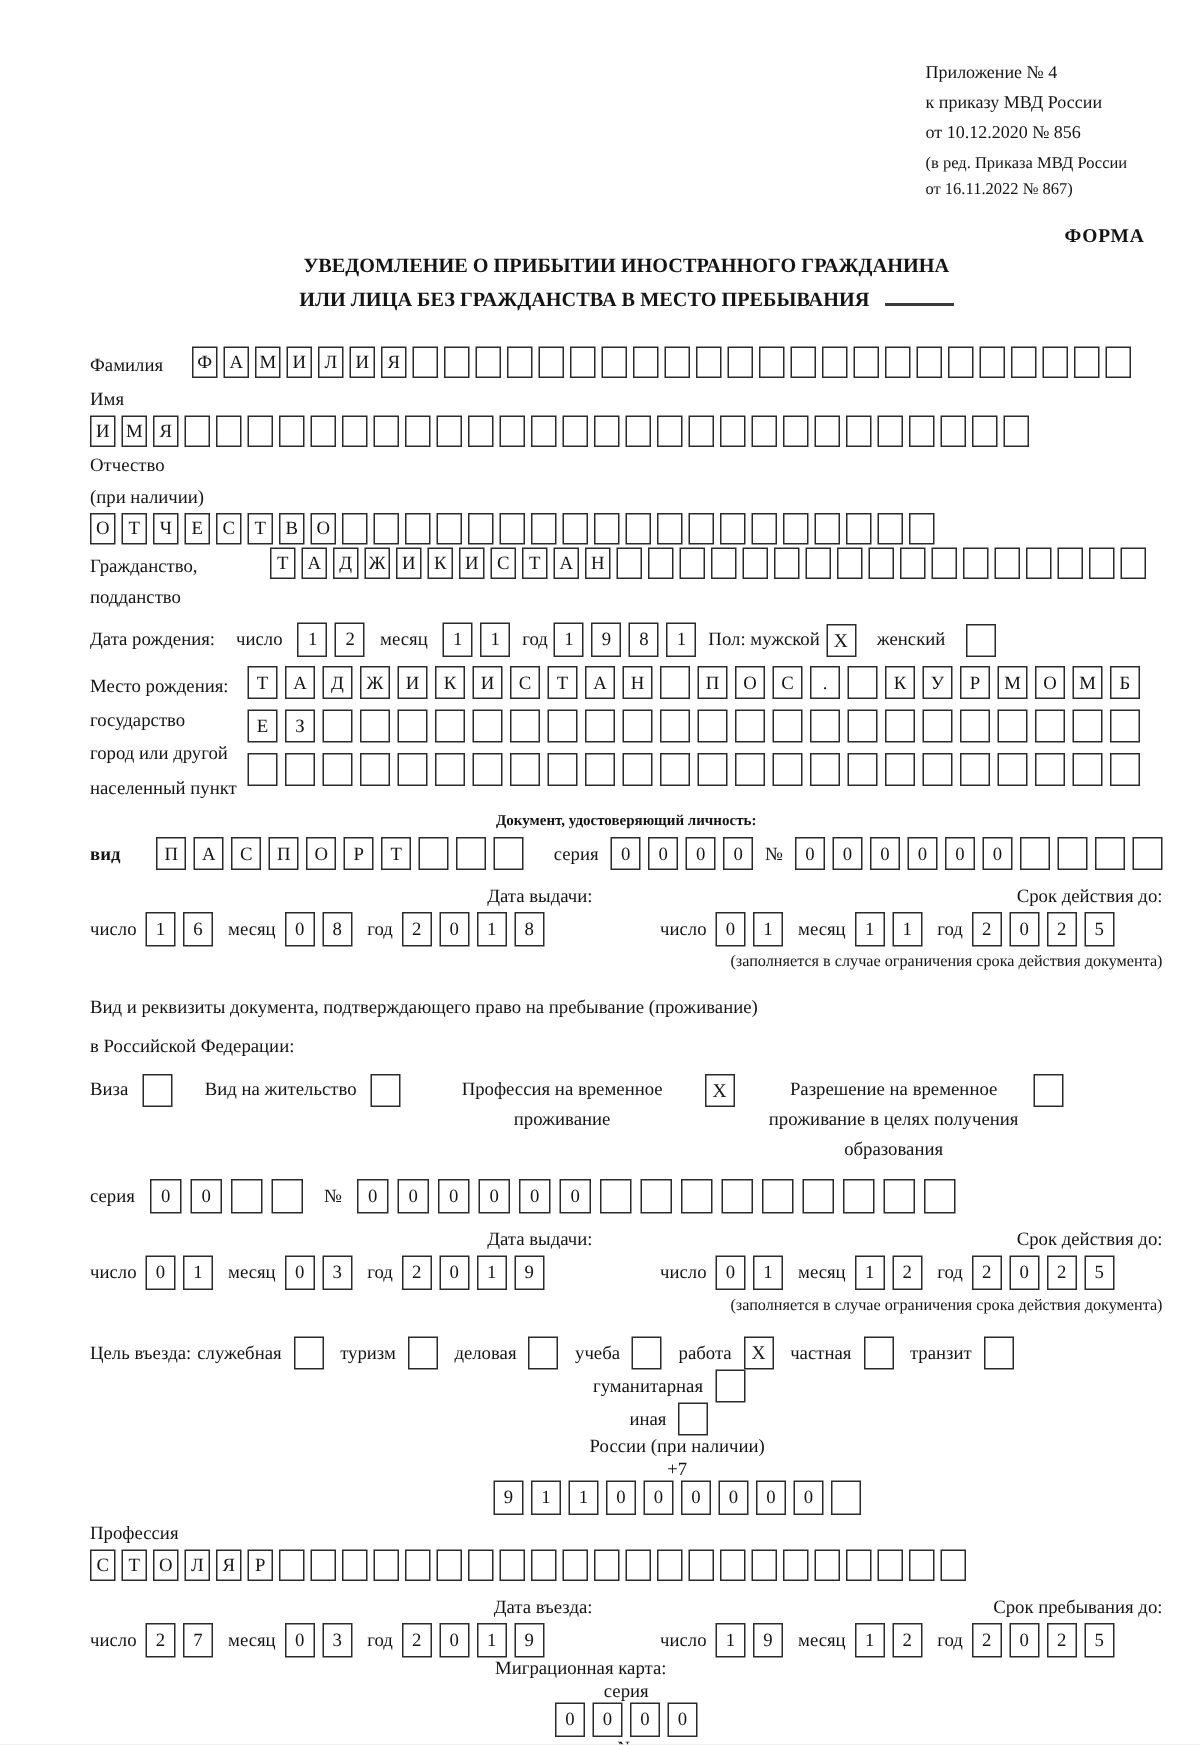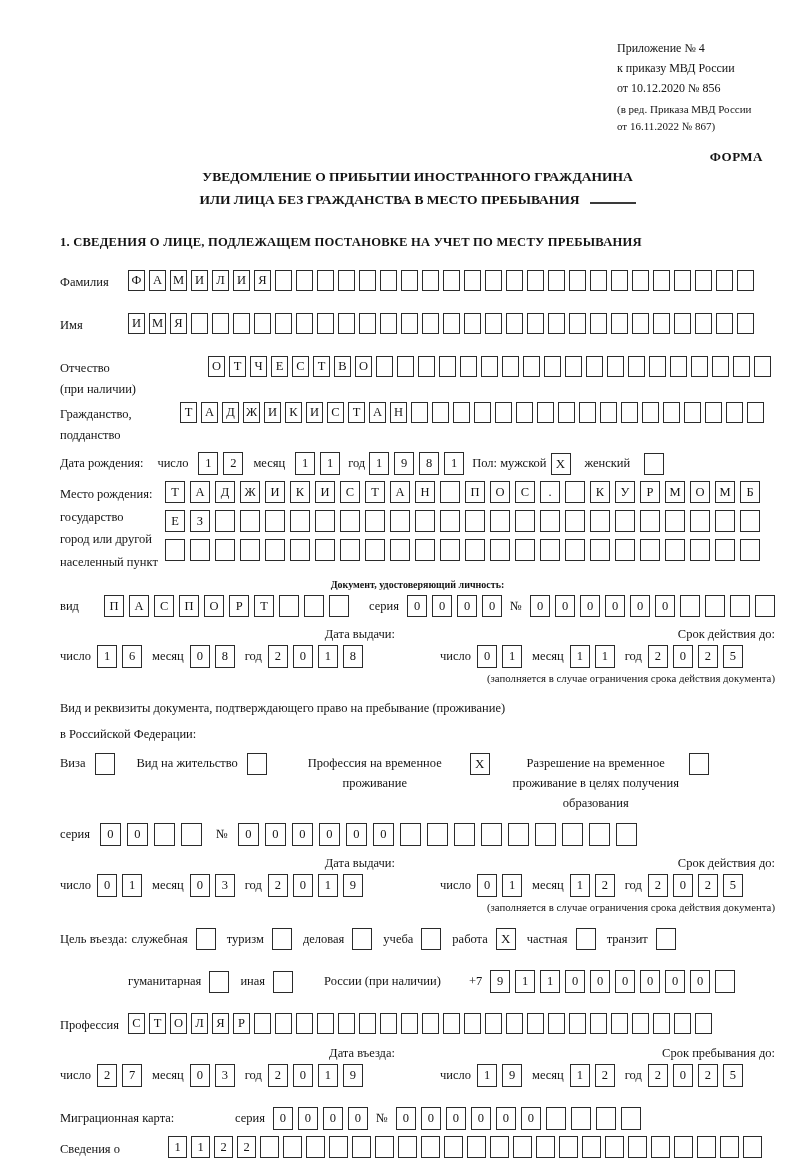--- a/index.html
+++ b/index.html
@@ -15,40 +15,40 @@
   .hdr .sub { font-size:11px; line-height:17px; margin-top:3px; }
   .forma { text-align:right; padding-right:12px; font-weight:bold; font-size:13px; margin-top:14px; letter-spacing:.5px; }
   
   .title { text-align:center; font-weight:bold; font-size:13.5px; line-height:23px; margin-top:0; }
   .t-underline { display:inline-block; width:46px; border-bottom:2px solid #3a3a3a; height:12px; margin-left:10px; }
   .sec-head { font-weight:bold; font-size:12.6px; margin-top:24px; letter-spacing:.2px; }
   
   .row { display:flex; align-items:flex-start; }
   .inline-row { display:flex; align-items:center; flex-wrap:nowrap; white-space:nowrap; }
   .flabel { flex:none; line-height:21px; padding-top:2px; }
-  .w68 { width:68px; } .w105 { width:105px; } .w120 { width:120px; } .w148 { width:148px; } .w50 { width:50px; } .w108 { width:108px; }
+  .w68 { width:68px; } .w105 { width:105px; } .w120 { width:120px; } .w148 { width:148px; } .w50 { width:50px;font-weight:bold; } .w108 { width:108px; }
   
   .cells { display:inline-flex; gap:4px; flex:none; }
   .cell {
     width:17px; height:21px; border:1.5px solid #2b2b2b; background:#fff;
     display:inline-flex; align-items:center; justify-content:center;
     font-size:12.5px; flex:none;
   }
   .cells.lg { gap:5px; } .cells.lg .cell { width:20px; height:22px; }
   .cells.date-cells { gap:5px; } .cells.date-cells .cell { width:20px; height:23px; }
   .cells.ser2 { gap:6px; } .cells.ser2 .cell { width:21px; height:23px; }
   .cells.rep { gap:4px; } .cells.rep .cell { width:19px; height:22px; }
   .cb {
     width:20px; height:22px; border:1.5px solid #2b2b2b; display:inline-flex;
     align-items:center; justify-content:center; font-size:13px; flex:none; background:#fff;
   }
   .gap4{width:4px;flex:none;} .gap8{width:8px;flex:none;} .gap10{width:10px;flex:none;}
   .gap14{width:14px;flex:none;} .gap20{width:20px;flex:none;} .gap28{width:28px;flex:none;}
   
-  .mt20{margin-top:20px;} .mt10{margin-top:10px;} .mt8{margin-top:20px;} .mt6{margin-top:6px;} .mt2{margin-top:2px;}
+  .mt20{margin-top:20px;} .mt10{margin-top:10px;} .mt8{margin-top:0;flex-direction:column;} .mt6{margin-top:6px;} .mt2{margin-top:2px;}
   .bp-cells .cells { margin-bottom:7px; }
   .doc-head { text-align:center; font-weight:bold; margin-top:6px; margin-bottom:5px; font-size:10px; }
   .dates-row { margin-top:8px; }
   .dg-wrap { display:flex; }
   .dg { width:335px; }
   .dg.right { margin-left:45px; width:335px; }
   .dg-title { text-align:right; line-height:18px; margin-bottom:2px; }
   .date-line { display:flex; align-items:center; white-space:nowrap; }
   .date-line span.lbl { margin-right:6px; }
   .date-line .cells { margin-right:10px; }
@@ -81,21 +81,20 @@
       <div>от 16.11.2022 № 867)</div>
     </div>
   </div>
   <div class="forma">ФОРМА</div>
 
   <div class="title">
     <div>УВЕДОМЛЕНИЕ О ПРИБЫТИИ ИНОСТРАННОГО ГРАЖДАНИНА</div>
     <div><span>ИЛИ ЛИЦА БЕЗ ГРАЖДАНСТВА В МЕСТО ПРЕБЫВАНИЯ</span><span class="t-underline"></span></div>
   </div>
 
-  <div class="sec-head">1. СВЕДЕНИЯ О ЛИЦЕ, ПОДЛЕЖАЩЕМ ПОСТАНОВКЕ НА УЧЕТ ПО МЕСТУ ПРЕБЫВАНИЯ</div>
 
   <div class="row mt20">
     <div class="flabel w68">Фамилия</div>
     <div class="cells">
         <span class="cell">Ф</span>
         <span class="cell">А</span>
         <span class="cell">М</span>
         <span class="cell">И</span>
         <span class="cell">Л</span>
         <span class="cell">И</span>

